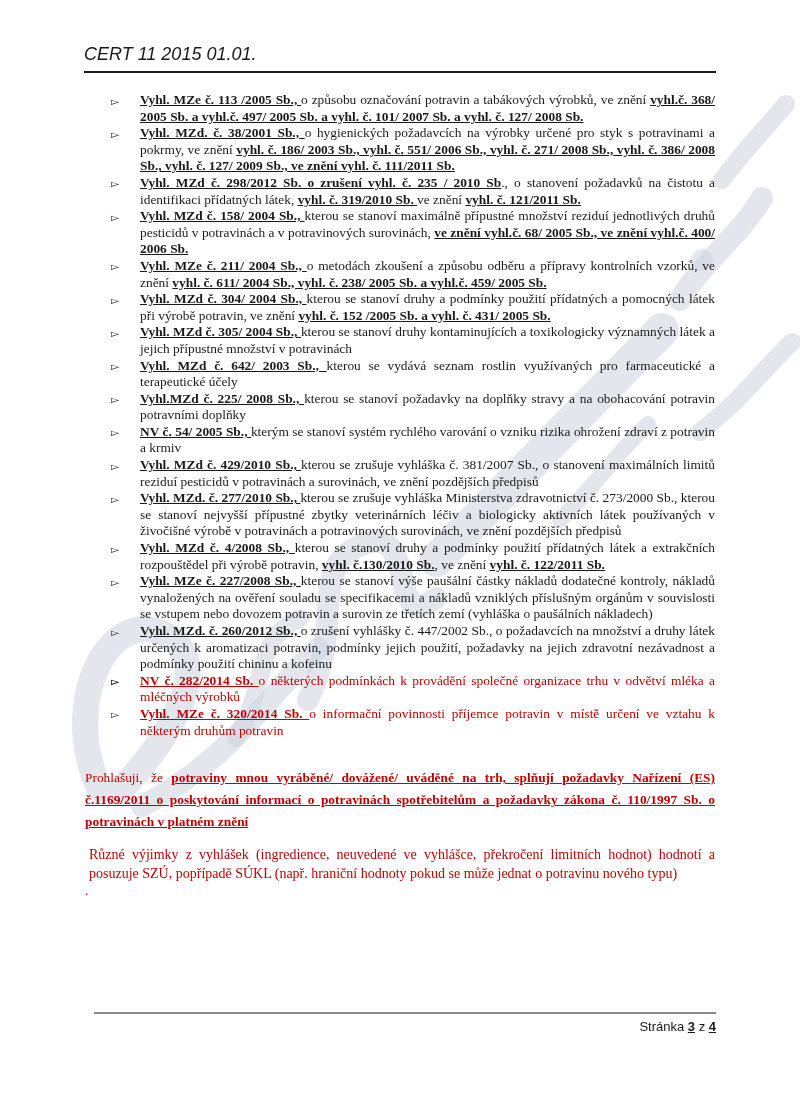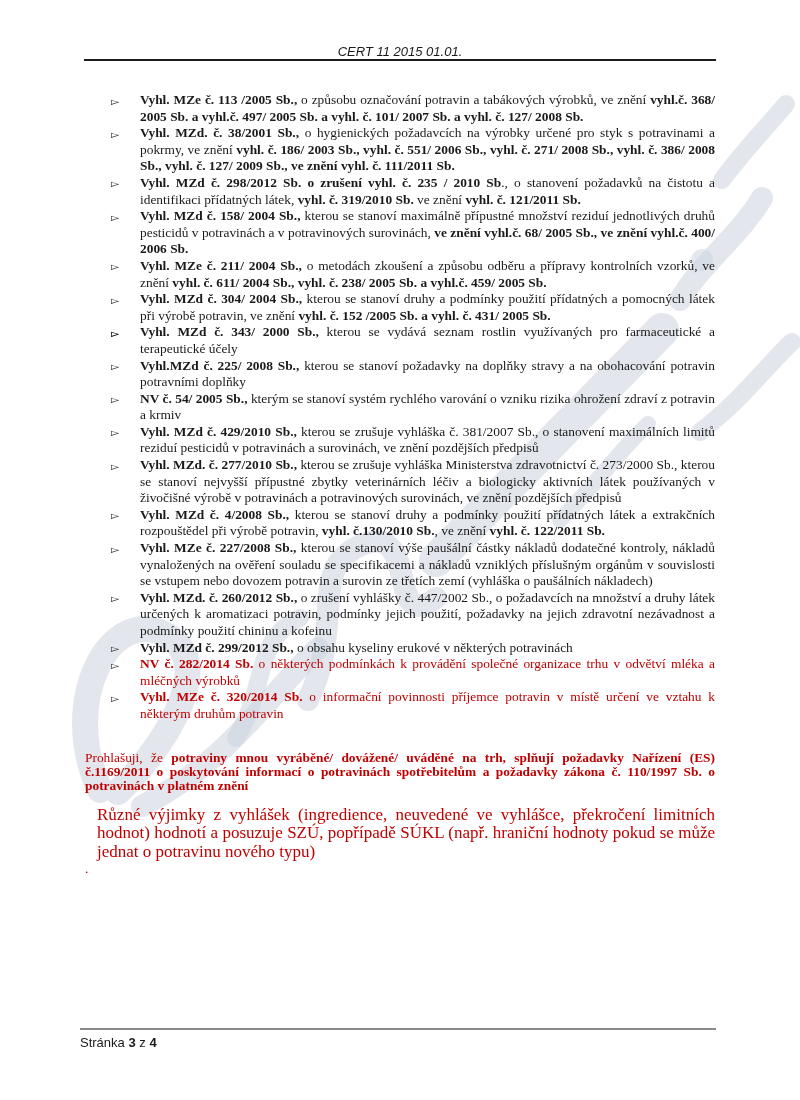--- a/index.html
+++ b/index.html
@@ -3,48 +3,48 @@
 <meta charset="utf-8">
 <style>
   html,body{margin:0;padding:0;}
   body{
     width:800px;height:1100px;background:#ffffff;position:relative;overflow:hidden;
     font-family:"Liberation Serif", serif;color:#1a1a1a;
   }
   .watermark{position:absolute;left:0;top:0;z-index:0;pointer-events:none;}
   .page-header{
     position:absolute;top:44px;left:84px;right:84px;z-index:1;
-    text-align:center;font-family:"Liberation Sans", sans-serif;
-    font-style:italic;font-size:13px;color:#1a1a1a;
-    border-bottom:2px solid #1c1c1c;
+    text-align:left;font-family:"Liberation Sans", sans-serif;
+    font-style:italic;font-size:18px;color:#1a1a1a;
+    padding-bottom:6px;border-bottom:2px solid #1c1c1c;
   }
   .doc-main{position:absolute;top:88px;left:85px;right:85px;z-index:1;}
   ul.reg-list{list-style:none;margin:4px 0 0 0;padding:0;}
   ul.reg-list li{
     position:relative;padding-left:55px;margin:0;
     font-size:13.4px;line-height:16.6px;text-align:justify;
   }
   ul.reg-list li .marker{
     position:absolute;left:26px;top:0.5px;
     font-family:"DejaVu Sans", sans-serif;font-size:10.5px;color:#1a1a1a;
   }
-  .b{font-weight:bold;}
+  .b{font-weight:bold;text-decoration:underline;}
   .red, .red .b, li.red .item-text{color:#c00000;}
   li.red .marker{color:#1a1a1a;}
   .decl{
-    margin:28px 0 0 0;font-size:13.4px;line-height:14px;text-align:justify;
+    margin:28px 0 0 0;font-size:13.4px;line-height:22px;text-align:justify;
   }
   .note{
-    margin:13px 0 0 12px;font-size:17px;line-height:18.6px;text-align:justify;
+    margin:13px 0 0 4px;font-size:14px;line-height:18.6px;text-align:justify;
   }
   .stray-dot{margin:0;font-size:13.4px;line-height:16px;}
   .page-footer{
-    position:absolute;top:1012px;left:80px;right:84px;z-index:1;
-    border-top:2px solid #8a8a8a;padding-top:5px;text-align:left;
-    font-family:"Liberation Sans", sans-serif;font-size:13px;color:#1a1a1a;margin-top:16px;
+    position:absolute;top:1012px;left:94px;right:84px;z-index:1;
+    border-top:2px solid #8a8a8a;padding-top:5px;text-align:right;
+    font-family:"Liberation Sans", sans-serif;font-size:13px;color:#1a1a1a;
   }
 </style>
 </head>
 <body>
 
 <div>
 
   <svg class="watermark" width="800" height="1100" viewBox="0 0 800 1100" aria-hidden="true">
     <g fill="none" stroke="#ccd3df" stroke-opacity="0.55" stroke-linecap="round">
       <path d="M100 790 C 58 700, 112 602, 168 636 C 220 668, 156 756, 118 792" stroke-width="26"></path>
@@ -65,30 +65,30 @@
   </header>
 
   <main class="doc-main">
     <ul class="reg-list" id="reg-list">
         <li><span class="marker">▻</span><span class="item-text"><span class="b">Vyhl. MZe č. 113 /2005 Sb., </span><span>o způsobu označování potravin a tabákových výrobků, ve znění </span><span class="b">vyhl.č. 368/ 2005 Sb. a vyhl.č. 497/ 2005 Sb. a vyhl. č. 101/ 2007 Sb. a vyhl. č. 127/ 2008 Sb.</span></span></li>
         <li><span class="marker">▻</span><span class="item-text"><span class="b">Vyhl. MZd. č. 38/2001 Sb., </span><span>o hygienických požadavcích na výrobky určené pro styk s potravinami a pokrmy, ve znění </span><span class="b">vyhl. č. 186/ 2003 Sb., vyhl. č. 551/ 2006 Sb., vyhl. č. 271/ 2008 Sb., vyhl. č. 386/ 2008 Sb., vyhl. č. 127/ 2009 Sb., ve znění vyhl. č. 111/2011 Sb.</span></span></li>
         <li><span class="marker">▻</span><span class="item-text"><span class="b">Vyhl. MZd č. 298/2012 Sb. o zrušení vyhl. č. 235 / 2010 Sb</span><span>., o stanovení požadavků na čistotu a identifikaci přídatných látek, </span><span class="b">vyhl. č.  319/2010 Sb. </span><span>ve znění </span><span class="b">vyhl. č. 121/2011 Sb.</span></span></li>
         <li><span class="marker">▻</span><span class="item-text"><span class="b">Vyhl. MZd č. 158/ 2004 Sb., </span><span>kterou se stanoví maximálně přípustné množství reziduí jednotlivých druhů pesticidů v potravinách a v potravinových surovinách, </span><span class="b">ve znění vyhl.č. 68/ 2005 Sb., ve znění vyhl.č. 400/ 2006 Sb.</span></span></li>
         <li><span class="marker">▻</span><span class="item-text"><span class="b">Vyhl. MZe č. 211/ 2004 Sb., </span><span>o metodách zkoušení a způsobu odběru a přípravy kontrolních vzorků, ve znění </span><span class="b">vyhl. č. 611/ 2004 Sb., vyhl. č. 238/ 2005 Sb. a vyhl.č. 459/ 2005 Sb.</span></span></li>
         <li><span class="marker">▻</span><span class="item-text"><span class="b">Vyhl. MZd č. 304/ 2004 Sb., </span><span>kterou se stanoví druhy a podmínky použití přídatných a pomocných látek při výrobě potravin, ve znění </span><span class="b">vyhl. č. 152 /2005 Sb. a vyhl. č. 431/ 2005 Sb.</span></span></li>
-        <li><span class="marker">▻</span></li>
-        <li><span class="marker">▻</span><span class="item-text"><span class="b">Vyhl. MZd č. 343/ 2000 Sb., </span><span>kterou se vydává seznam rostlin využívaných pro farmaceutické a terapeutické účely</span></span></li>
+        <li><span class="marker">▻</span><span class="item-text"><span class="b">Vyhl. MZd č. 305/ 2004 Sb., </span><span>kterou se stanoví druhy kontaminujících a toxikologicky významných látek a jejich přípustné množství v potravinách</span></span></li>
+        <li><span class="marker">▻</span><span class="item-text"><span class="b">Vyhl. MZd č. 642/ 2003 Sb., </span><span>kterou se vydává seznam rostlin využívaných pro farmaceutické a terapeutické účely</span></span></li>
         <li><span class="marker">▻</span><span class="item-text"><span class="b">Vyhl.MZd č. 225/ 2008 Sb., </span><span>kterou se stanoví požadavky na doplňky stravy a na obohacování potravin potravními doplňky</span></span></li>
         <li><span class="marker">▻</span><span class="item-text"><span class="b">NV č. 54/ 2005 Sb., </span><span>kterým se stanoví systém rychlého varování o vzniku rizika ohrožení zdraví z potravin a krmiv</span></span></li>
         <li><span class="marker">▻</span><span class="item-text"><span class="b">Vyhl. MZd č. 429/2010 Sb., </span><span>kterou se zrušuje vyhláška č. 381/2007 Sb., o stanovení maximálních limitů reziduí pesticidů v potravinách a surovinách, ve znění pozdějších předpisů</span></span></li>
         <li><span class="marker">▻</span><span class="item-text"><span class="b">Vyhl. MZd. č. 277/2010 Sb., </span><span>kterou se zrušuje vyhláška Ministerstva zdravotnictví č. 273/2000 Sb., kterou se stanoví nejvyšší přípustné zbytky veterinárních léčiv a biologicky aktivních látek používaných v živočišné výrobě v potravinách a potravinových surovinách, ve znění pozdějších předpisů</span></span></li>
         <li><span class="marker">▻</span><span class="item-text"><span class="b">Vyhl. MZd č. 4/2008 Sb., </span><span>kterou se stanoví druhy a podmínky použití přídatných látek a extrakčních rozpouštědel při výrobě potravin, </span><span class="b">vyhl. č.130/2010 Sb.</span><span>, ve znění </span><span class="b">vyhl. č. 122/2011 Sb.</span></span></li>
         <li><span class="marker">▻</span><span class="item-text"><span class="b">Vyhl. MZe č. 227/2008 Sb., </span><span>kterou se stanoví výše paušální částky nákladů dodatečné kontroly, nákladů vynaložených na ověření souladu se specifikacemi a nákladů vzniklých příslušným orgánům v souvislosti se vstupem nebo dovozem potravin a surovin ze třetích zemí (vyhláška o paušálních nákladech)</span></span></li>
         <li><span class="marker">▻</span><span class="item-text"><span class="b">Vyhl. MZd. č. 260/2012 Sb., </span><span>o zrušení vyhlášky č. 447/2002 Sb., o požadavcích na množství a druhy látek určených k aromatizaci potravin, podmínky jejich použití, požadavky na jejich zdravotní nezávadnost a podmínky použití chininu a kofeinu</span></span></li>
-        <li><span class="marker">▻</span><span class="item-text"><span class="b">Vyhl. MZd č. 299/2012 Sb., </span><span>o obsahu kyseliny erukové v některých potravinách</span></span></li>
+        <li><span class="marker">▻</span></li>
         <li class="red"><span class="marker">▻</span><span class="item-text"><span class="b">NV č. 282/2014 Sb. </span><span>o některých podmínkách k provádění společné organizace trhu v odvětví mléka a mléčných výrobků</span></span></li>
         <li class="red"><span class="marker">▻</span><span class="item-text"><span class="b">Vyhl. MZe č. 320/2014 Sb. </span><span>o informační povinnosti příjemce potravin v místě určení ve vztahu k některým druhům potravin</span></span></li>
       </ul>
 
     <p class="decl red"><span>Prohlašuji, že </span><span class="b">potraviny mnou vyráběné/ dovážené/ uváděné na trh, splňují požadavky Nařízení (ES) č.1169/2011 o poskytování informací o potravinách spotřebitelům a požadavky zákona č. 110/1997 Sb. o potravinách v platném znění</span></p>
 
     <p class="note red"><span>Různé výjimky z vyhlášek (ingredience, neuvedené ve vyhlášce, překročení limitních hodnot) hodnotí a posuzuje SZÚ, popřípadě SÚKL (např. hraniční hodnoty pokud se může jednat o potravinu nového typu)</span></p>
 
     <p class="stray-dot red">.</p>
   </main>

